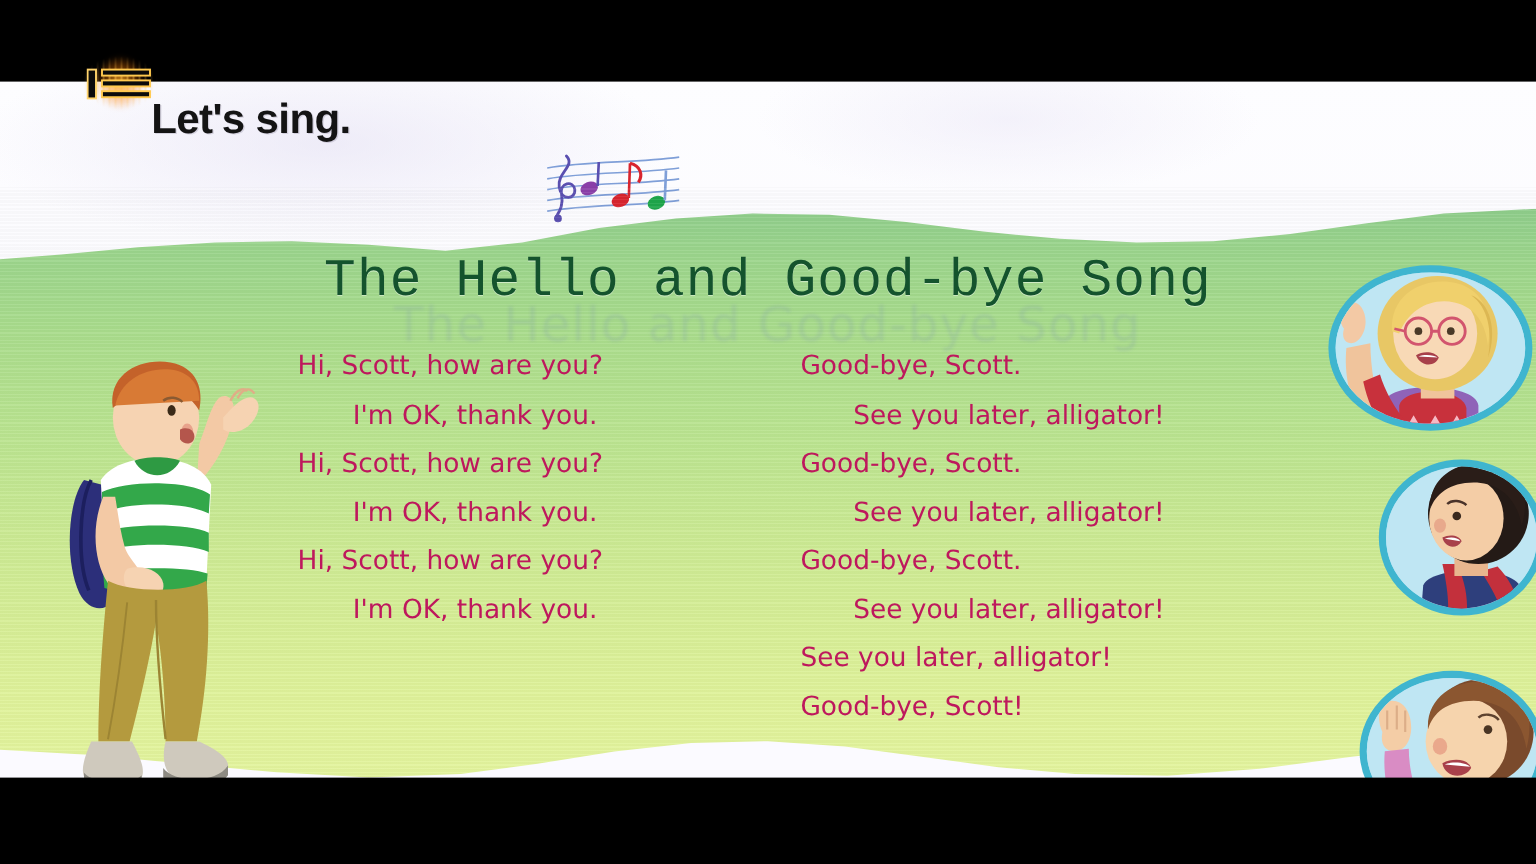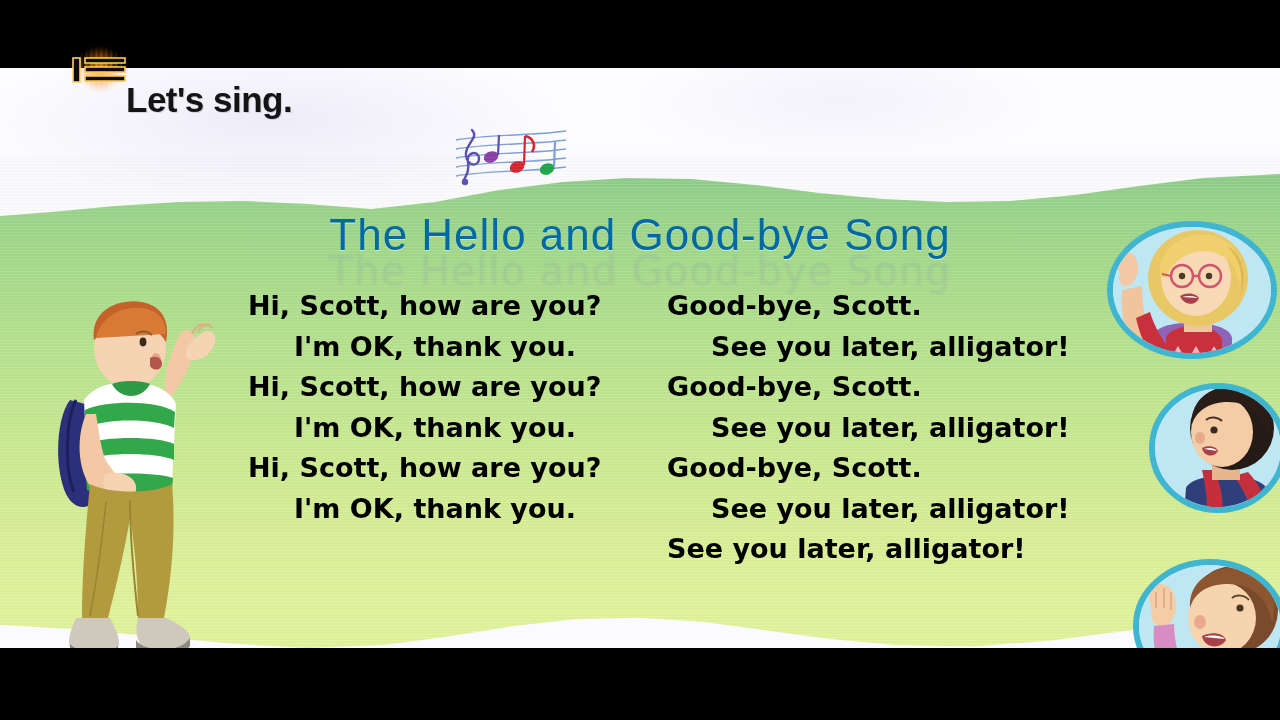--- a/index.html
+++ b/index.html
@@ -92,46 +92,45 @@
   .field-texture{
     position:absolute; inset:0;
     background:repeating-linear-gradient(0deg, rgba(255,255,255,.07) 0 1px, rgba(0,0,0,.02) 1px 3px);
     pointer-events:none;
   }
 
   
   .song-title{
     position:absolute; left:0; top:150px; width:1280px;
     text-align:center;
-    font-family:Liberation Sans, sans-serif;
+    font-family:Liberation Mono, monospace;
     font-size:44px; font-weight:500; letter-spacing:1px;
-    color:#0369a1;
+    color:#14532d;
     text-shadow:0 1px 0 rgba(255,255,255,.45);
   }
   .title-ghost{
     position:absolute; left:0; top:188px; width:1280px;
     text-align:center;
     font-family:"DejaVu Sans", sans-serif;
     font-size:40px; font-weight:500; letter-spacing:1px;
     color:rgba(120,140,180,.17);
     filter:blur(1.2px);
     pointer-events:none;
   }
 
   
   .lyrics{
     position:absolute; left:0; top:226px; width:1280px; height:380px;
   }
   .col{
     position:absolute; top:0;
     font-family:"DejaVu Sans", sans-serif;
-    font-size:27px; line-height:40.5px;
-    color:#000000;
+    font-size:22px; line-height:40.5px;
+    color:#be185d;
     white-space:nowrap;
-    font-weight:bold;
   }
   .col-left { left:248px; }
   .col-right{ left:667px; }
   .line.indent-1 { padding-left:46px; }
   .line.indent-2 { padding-left:44px; }
 
   
   .boy{ position:absolute; left:46px; top:228px; width:190px; height:390px; }
   .portrait{ position:absolute; }
   .p1{ left:1092px; top:158px; width:186px; height:146px; }
@@ -194,20 +193,21 @@
           <div class="line indent-1">I'm OK, thank you.</div>
         </div>
       <div class="col col-right" id="col-right">
           <div class="line">Good-bye, Scott.</div>
           <div class="line indent-2">See you later, alligator!</div>
           <div class="line">Good-bye, Scott.</div>
           <div class="line indent-2">See you later, alligator!</div>
           <div class="line">Good-bye, Scott.</div>
           <div class="line indent-2">See you later, alligator!</div>
           <div class="line">See you later, alligator!</div>
+          <div class="line">Good-bye, Scott!</div>
         </div>
     </div>
 
     <svg class="boy" viewBox="0 0 190 390">
 
       <path d="M24 112 C10 130, 8 180, 20 206 C30 226, 50 222, 54 200 L54 120 Z" fill="#2c2f7a"></path>
       <path d="M30 112 C20 130, 18 180, 28 204" stroke="#1c1f5e" stroke-width="3" fill="none"></path>
 
       <path d="M118 116 C134 100, 144 80, 148 62 C152 46, 144 38, 136 44 C130 50, 126 66, 120 82 Z" fill="#f3c9a5"></path>
       <path d="M140 60 C150 48, 160 40, 166 44 C172 48, 170 58, 162 66 C156 72, 146 74, 140 70 Z" fill="#f6d3b2"></path>

